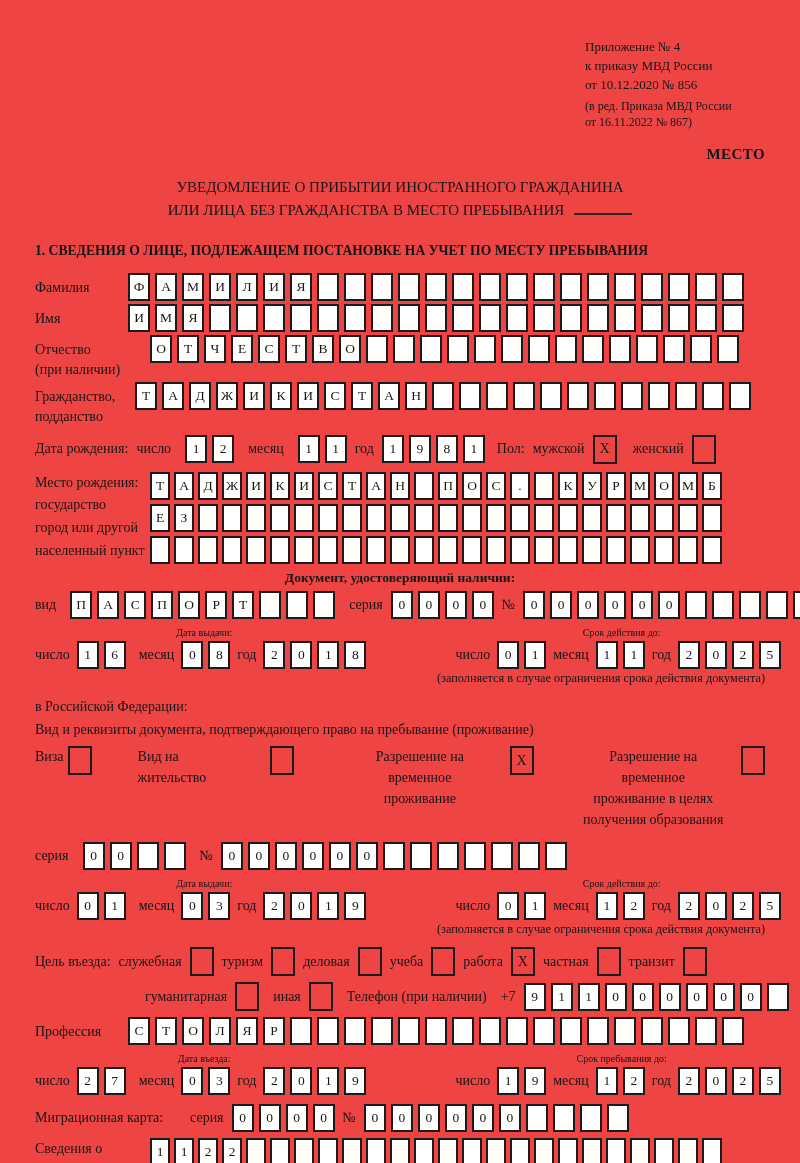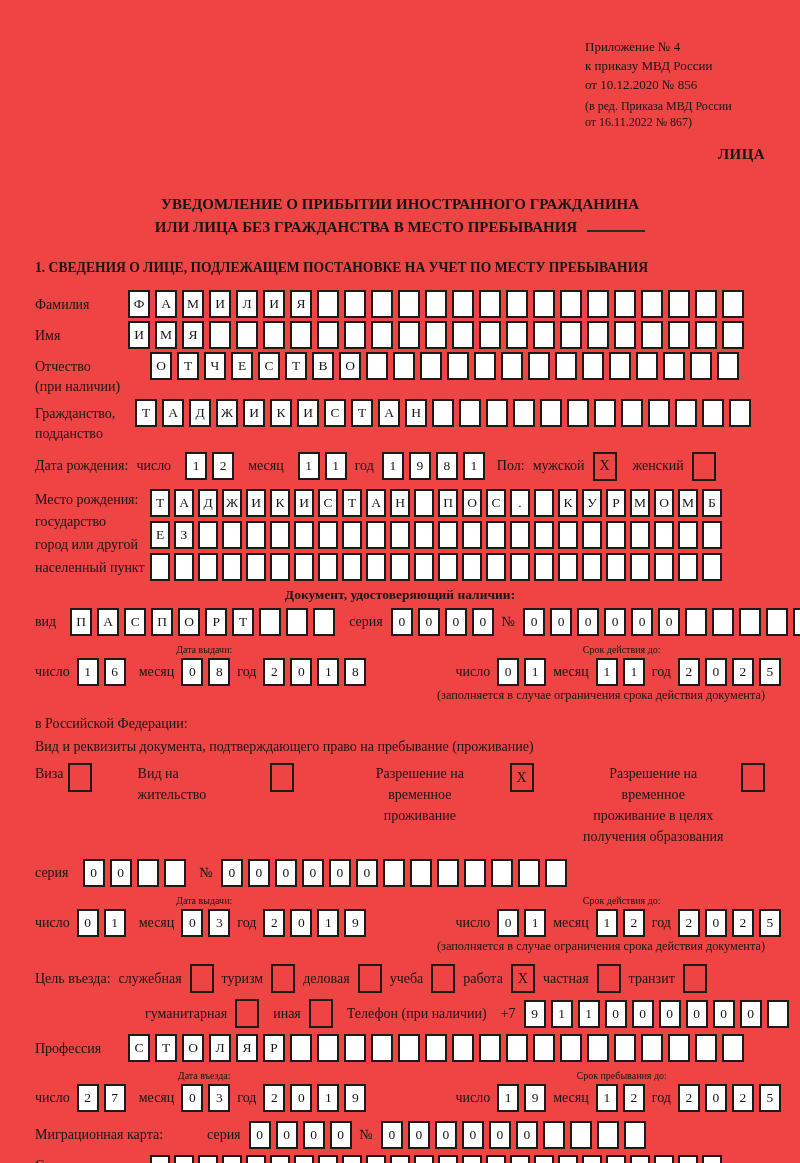--- a/index.html
+++ b/index.html
@@ -7,21 +7,21 @@
     width:800px;height:1163px;background:#ef4444;color:#161616;
     font-family:"Liberation Serif","DejaVu Serif",serif;
     box-sizing:border-box;padding:38px 35px 0 35px;overflow:hidden;position:relative;
     margin:0 auto;
   }
   
   .hdr{margin-left:550px;font-size:13px;line-height:1.45;}
   .hdr .amend{font-size:12px;line-height:1.4;margin-top:3px;}
   .form-label{text-align:right;font-weight:bold;font-size:15px;margin-top:15px;letter-spacing:.4px;}
   
-  .title{text-align:center;font-weight:bold;font-size:15px;line-height:1.5;margin-top:30px;}
+  .title{text-align:center;font-weight:normal;font-size:15px;line-height:1.5;margin-top:13px;}
   .blank{display:inline-block;width:58px;border-bottom:2px solid #2a2a2a;height:.9em;margin-left:10px;}
   .sec{font-weight:bold;font-size:13.6px;margin-top:22px;white-space:nowrap;}
   
   .frow{display:flex;align-items:flex-start;margin-top:3px;}
   .flabel{font-size:14px;flex:0 0 auto;padding-top:5px;line-height:1.4;}
   .w93{width:93px;}.w100{width:100px;}.w115{width:115px;}
   .cells{display:inline-flex;gap:5px;flex-wrap:nowrap;flex:0 0 auto;}
   .cells.sm{gap:4px;}
   .cell{flex:0 0 auto;width:18px;height:24px;border:2px solid #1b1b1b;display:inline-flex;
         align-items:center;justify-content:center;font-size:13.5px;background:#fff;}
@@ -60,21 +60,21 @@
 
   <div class="hdr">
     <div>Приложение № 4</div>
     <div>к приказу МВД России</div>
     <div>от 10.12.2020 № 856</div>
     <div class="amend">
       <div>(в ред. Приказа МВД России</div>
       <div>от 16.11.2022 № 867)</div>
     </div>
   </div>
-  <div class="form-label">ЛИЦА</div>
+  <div class="form-label">МЕСТО</div>
 
   <div class="title">
     <div>УВЕДОМЛЕНИЕ О ПРИБЫТИИ ИНОСТРАННОГО ГРАЖДАНИНА</div>
     <div>
       <span>ИЛИ ЛИЦА БЕЗ ГРАЖДАНСТВА В МЕСТО ПРЕБЫВАНИЯ</span><span class="blank"></span>
     </div>
   </div>
 
   <div class="sec">1. СВЕДЕНИЯ О ЛИЦЕ, ПОДЛЕЖАЩЕМ ПОСТАНОВКЕ НА УЧЕТ ПО МЕСТУ ПРЕБЫВАНИЯ</div>
 
@@ -614,21 +614,21 @@
             <span class="cell">2</span>
             <span class="cell">0</span>
             <span class="cell">2</span>
             <span class="cell">5</span>
           </span>
       </div>
     </div>
   </div>
 
   <div class="irow" style="margin-top:9px;">
-    <span style="margin-right:44px;">Миграционная карта:</span>
+    <span style="margin-right:27px;">Миграционная карта:</span>
     <span>серия</span>
     <span class="cells">
         <span class="cell">0</span>
         <span class="cell">0</span>
         <span class="cell">0</span>
         <span class="cell">0</span>
       </span>
     <span>№</span>
     <span class="cells">
         <span class="cell">0</span>

